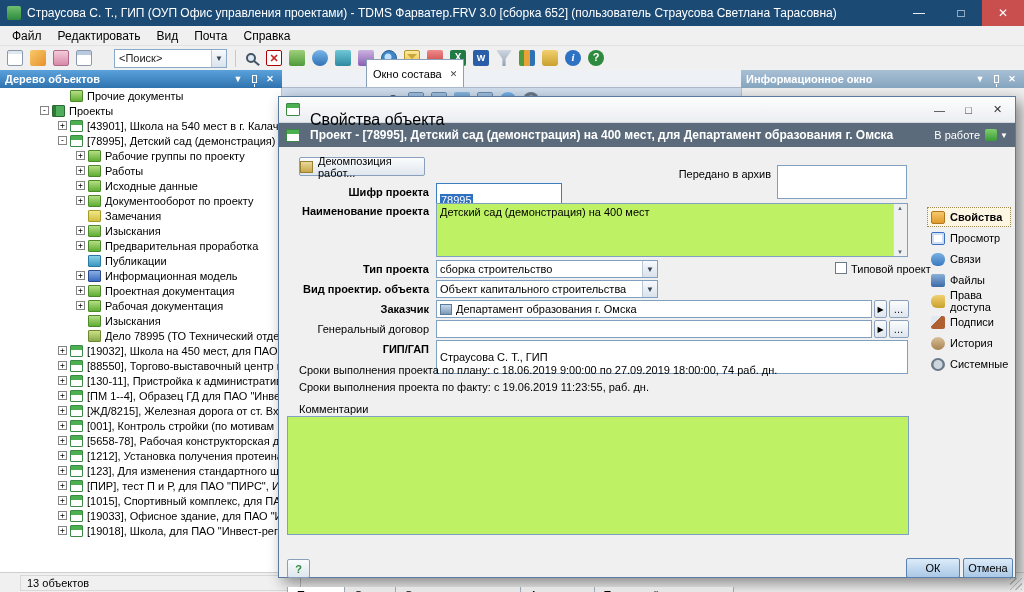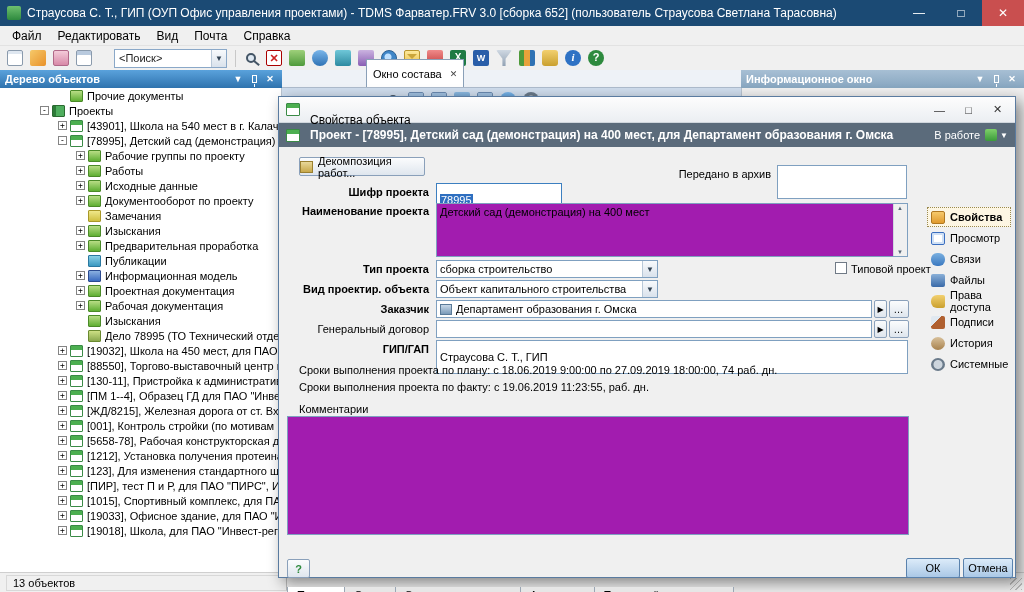--- a/index.html
+++ b/index.html
@@ -88,42 +88,42 @@
   .mi-book { background:linear-gradient(90deg,#2d7a38 3px,#4fae5e 3px); border:1px solid #2a6a30; }
   .mi-project { background:linear-gradient(#4caf50 0 4px,#fff 4px); border:1px solid #3a8a46; }
   .mi-note { background:linear-gradient(#f0e88a,#d0c040); border:1px solid #a89828; }
   .mi-publish { background:linear-gradient(#8ad0e8,#3a98c0); border:1px solid #2a78a0; }
   .mi-model { background:linear-gradient(#8ab0e0,#3a6ac0); border:1px solid #2a4a90; }
   .mi-case { background:linear-gradient(#cde085,#8aa84e); border:1px solid #6a8a30; }
   .tlabel { font-size:11px; }
 
   
   .statusbar { position:absolute; left:0; top:572px; width:1024px; height:20px; background:#f0f0f0; border-top:1px solid #cfcfcf; display:flex; align-items:center; }
-  .status-cell { width:281px; height:16px; margin-left:6px; border:1px solid #d8d8d8; border-right-color:#bdbdbd; display:flex; align-items:center; padding-left:6px; }
+  .status-cell { width:281px; height:16px; margin-left:20px; border:1px solid #d8d8d8; border-right-color:#bdbdbd; display:flex; align-items:center; padding-left:6px; }
   .grip { position:absolute; right:2px; bottom:2px; width:12px; height:12px; background:repeating-linear-gradient(135deg,#bbb 0 1px,transparent 1px 4px); }
 
   
   .dialog { position:absolute; left:278px; top:96px; width:738px; height:482px; background:#f0f0f0; border:1px solid #5a7ba0; box-shadow:5px 5px 14px rgba(0,0,0,.45); z-index:10; }
   .dlg-title { height:26px; background:linear-gradient(#fdfdfd,#ebeef2); border-bottom:1px solid #d0d6dd; display:flex; align-items:center; padding:0 4px 0 7px; }
   .dlg-title .mi { width:14px; height:13px; }
-  .dlg-title .ttext { flex:1; font-size:12px; margin-left:6px;margin-top:20px; }
+  .dlg-title .ttext { flex:1; font-size:16px; margin-left:6px;margin-top:20px; }
   .dlg-winbtn { width:27px; height:18px; display:flex; align-items:center; justify-content:center; color:#333; font-size:11px; margin-left:2px; border-radius:2px; }
   .dlg-header { height:24px; background:#5b6b7b; color:#fff; display:flex; align-items:center; padding:0 7px; }
   .dlg-header .mi { width:14px; height:13px; }
   .dlg-header .htext { flex:1; font-size:12px; font-weight:bold; margin-left:6px; white-space:nowrap; overflow:hidden; }
   .status-chip { display:flex; align-items:center; flex:none;justify-content:space-between; }
   .status-chip .stext { font-size:11px; margin-right:5px; }
   .status-icon { width:12px; height:12px; background:linear-gradient(#7fd06a,#3a9a3a); border-radius:2px; }
   .status-chip .dda { font-size:8px; margin-left:3px; }
   .dlg-body { position:absolute; left:0; top:50px; right:0; bottom:0; }
 
   .fld-label { position:absolute; left:16px; width:134px; text-align:right; font-size:11px; }
   .fld-label.b { font-weight:bold; }
   .tbox { position:absolute; height:34px; background:#fff; border:1px solid #7fa0c0; font-size:11px; display:flex; align-items:center; padding:0 3px; overflow:hidden; }
-  .tarea { position:absolute; background:#a21caf; border:1px solid #7fa0c0; font-size:11px; padding:2px 16px 2px 3px; overflow:hidden; }
+  .tarea { position:absolute; background:#bef264; border:1px solid #7fa0c0; font-size:11px; padding:2px 16px 2px 3px; overflow:hidden; }
   .sel { background:#2e6fc0; color:#fff; padding:0 1px; }
   .vscroll { position:absolute; right:0; top:0; bottom:0; width:14px; background:#f0f0f0; border-left:1px solid #d0d8e0; }
   .vscroll::before { content:"▲"; position:absolute; top:1px; left:3px; font-size:6px; color:#567; }
   .vscroll::after { content:"▼"; position:absolute; bottom:1px; left:3px; font-size:6px; color:#567; }
   .dd { position:absolute; height:18px; background:#fff; border:1px solid #7fa0c0; font-size:11px; display:flex; align-items:center; padding-left:3px; }
   .dd .val { flex:1; overflow:hidden; white-space:nowrap; }
   .btn { background:linear-gradient(#fbfcfd,#dfe6ee); border:1px solid #8aa0ba; border-radius:2px; font-size:11px; display:flex; align-items:center; justify-content:center; position:absolute; }
   .btn-blue { background:linear-gradient(#dcebf9,#aac8e6); border:1px solid #5a82ad; }
   .combo-icon { width:12px; height:11px; flex:none; margin-right:4px; background:linear-gradient(#c8d8e8,#7a9ab8); border:1px solid #5a7a98; }
   .mini-btn { position:absolute; width:13px; height:18px; font-size:8px; }

